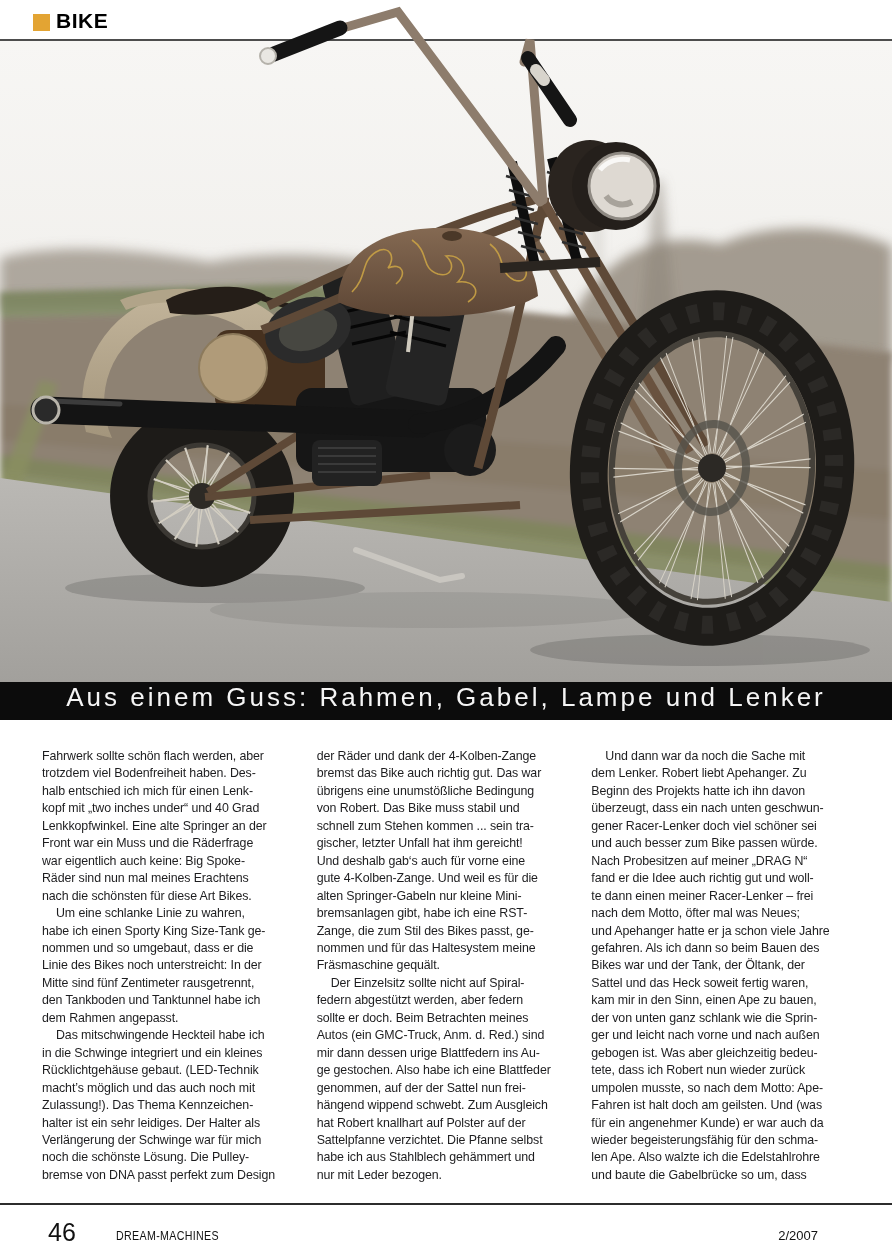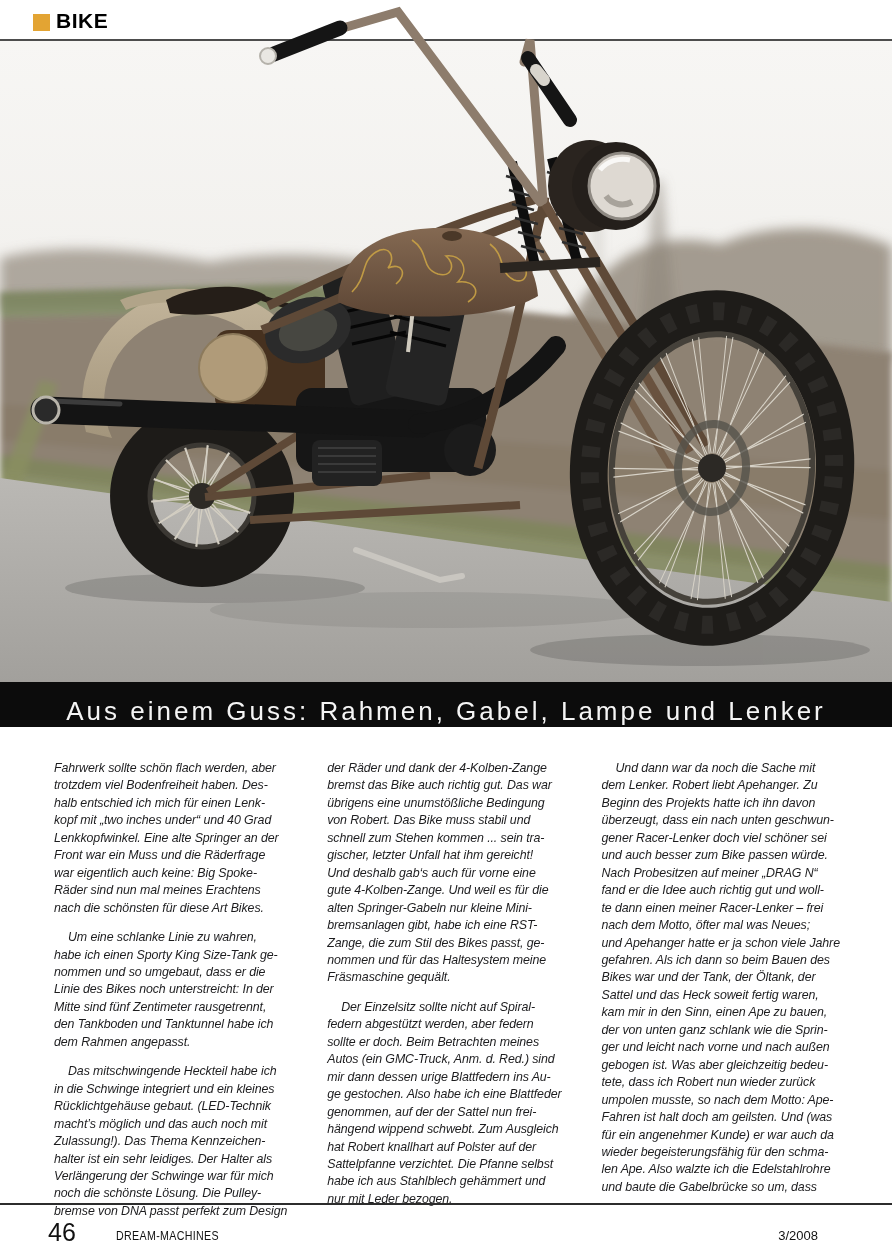--- a/index.html
+++ b/index.html
@@ -11,30 +11,30 @@
   
   .hdr-square{position:absolute;left:33px;top:14px;width:17px;height:17px;}
   .hdr-title{position:absolute;left:56px;top:9px;font-size:21px;font-weight:bold;
     letter-spacing:.5px;color:#000000;}
   .hdr-rule{position:absolute;left:0;top:39px;width:892px;height:2px;background:#4d4d4d;}
   .hdr-sub{position:absolute;left:56px;top:42px;font-size:21px;font-weight:bold;
     letter-spacing:1.5px;color:#9b9b9b;}
   
   .photo{position:absolute;left:0;top:0;width:892px;height:682px;}
   
-  .caption-bar{position:absolute;left:0;top:682px;width:892px;height:45px;
-    background:#0c0c0c;display:flex;align-items:flex-end;justify-content:center;}
+  .caption-bar{position:absolute;left:0;top:682px;width:892px;height:38px;
+    background:#0c0c0c;display:flex;align-items:flex-start;justify-content:center;}
   .caption-text{color:#f5f5f5;font-size:26px;font-weight:400;letter-spacing:3px;
     white-space:nowrap;}
   
   .columns{position:absolute;left:42px;top:748px;width:808px;height:456px;
     display:grid;grid-template-columns:1fr 1fr 1fr;column-gap:16px;}
   .col{overflow:visible;}
-  .para{margin:12px;font-size:12.4px;line-height:17.45px;color:#1d1d1f;
-    letter-spacing:-0.1px;white-space:nowrap;font-style:italic;}
+  .para{margin:0;font-size:12.4px;line-height:17.45px;color:#1d1d1f;
+    letter-spacing:-0.1px;white-space:nowrap;}
   .para.indent{text-indent:14px;}
   
   .ftr-rule{position:absolute;left:0;top:1203px;width:892px;height:2px;background:#2c2c2c;}
   .ftr-page{position:absolute;left:48px;top:1218px;font-size:25px;font-weight:500;color:#111;}
   .ftr-mag{position:absolute;left:116px;top:1228px;font-size:13px;letter-spacing:.4px;
     color:#111;transform:scaleX(.82);transform-origin:left center;}
   .ftr-issue{position:absolute;right:74px;top:1228px;font-size:13px;color:#111;}
 </style>
 </head>
 <body>
@@ -295,15 +295,15 @@
         <p class="para indent">Der Einzelsitz sollte nicht auf Spiral-<br>federn abgestützt werden, aber federn<br>sollte er doch. Beim Betrachten meines<br>Autos (ein GMC-Truck, Anm. d. Red.) sind<br>mir dann dessen urige Blattfedern ins Au-<br>ge gestochen. Also habe ich eine Blattfeder<br>genommen, auf der der Sattel nun frei-<br>hängend wippend schwebt. Zum Ausgleich<br>hat Robert knallhart auf Polster auf der<br>Sattelpfanne verzichtet. Die Pfanne selbst<br>habe ich aus Stahlblech gehämmert und<br>nur mit Leder bezogen.</p>
       </div>
     <div class="col">
         <p class="para indent">Und dann war da noch die Sache mit<br>dem Lenker. Robert liebt Apehanger. Zu<br>Beginn des Projekts hatte ich ihn davon<br>überzeugt, dass ein nach unten geschwun-<br>gener Racer-Lenker doch viel schöner sei<br>und auch besser zum Bike passen würde.<br>Nach Probesitzen auf meiner „DRAG N“<br>fand er die Idee auch richtig gut und woll-<br>te dann einen meiner Racer-Lenker – frei<br>nach dem Motto, öfter mal was Neues;<br>und Apehanger hatte er ja schon viele Jahre<br>gefahren. Als ich dann so beim Bauen des<br>Bikes war und der Tank, der Öltank, der<br>Sattel und das Heck soweit fertig waren,<br>kam mir in den Sinn, einen Ape zu bauen,<br>der von unten ganz schlank wie die Sprin-<br>ger und leicht nach vorne und nach außen<br>gebogen ist. Was aber gleichzeitig bedeu-<br>tete, dass ich Robert nun wieder zurück<br>umpolen musste, so nach dem Motto: Ape-<br>Fahren ist halt doch am geilsten. Und (was<br>für ein angenehmer Kunde) er war auch da<br>wieder begeisterungsfähig für den schma-<br>len Ape. Also walzte ich die Edelstahlrohre<br>und baute die Gabelbrücke so um, dass</p>
       </div>
   </div>
 
   <div class="ftr-rule"></div>
   <div class="ftr-page">46</div>
   <div class="ftr-mag">DREAM-MACHINES</div>
-  <div class="ftr-issue">3/2008</div>
+  <div class="ftr-issue">2/2007</div>
 
 </div>
 
 </body></html>

